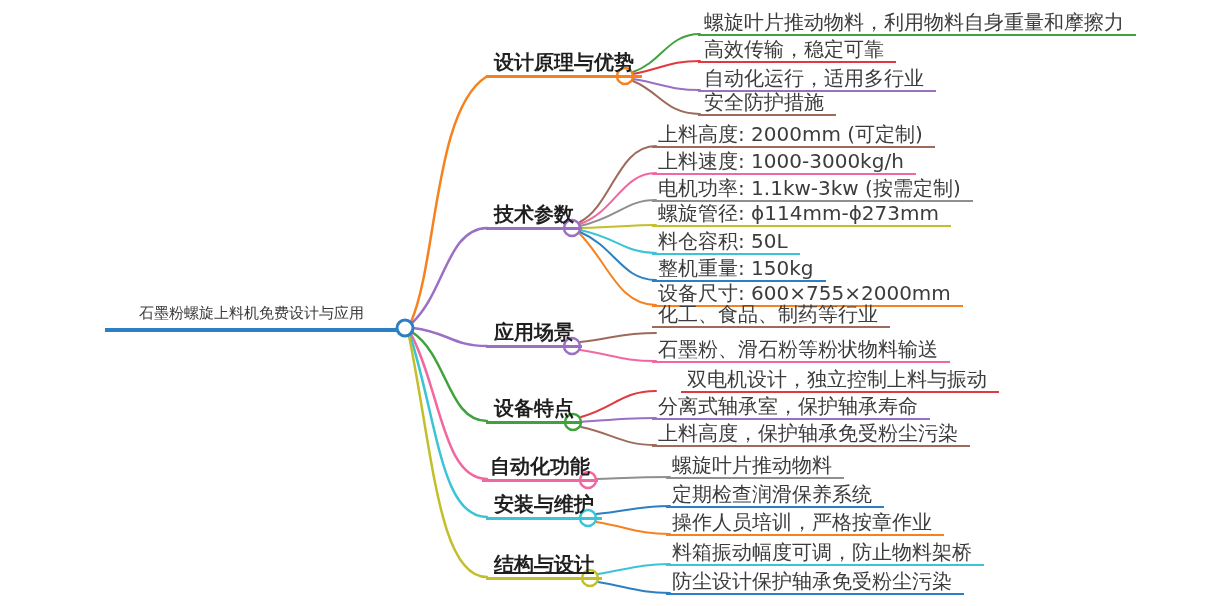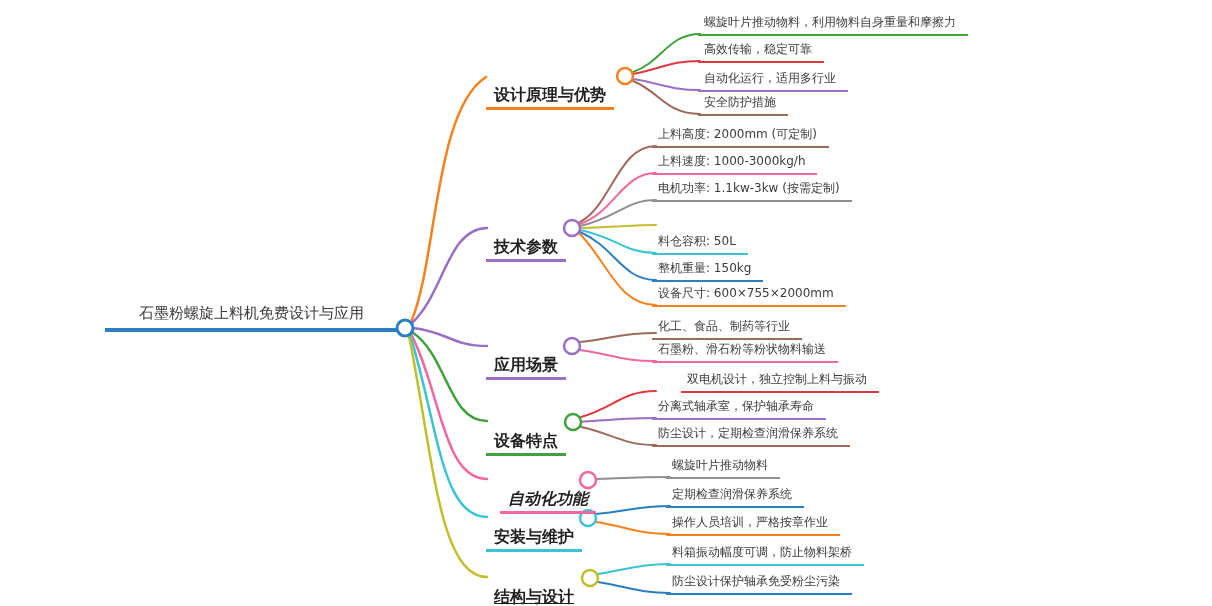--- a/index.html
+++ b/index.html
@@ -9,27 +9,26 @@
   }
   .links{position:absolute;left:0;top:0;}
   .links path{fill:none;stroke-linecap:round;}
   .topic{position:absolute;white-space:nowrap;border-bottom-style:solid;}
   .root{
     font-size:15px;color:#3a3a3a;text-align:center;
     width:281px;line-height:20px;padding:0 6px 5px 6px;
     border-bottom-width:4px;
   }
   .branch{
-    font-size:16px;font-weight:700;color:#1f1f1f;
+    font-size:20px;font-weight:700;color:#1f1f1f;
     line-height:19px;padding:0 8px 3px 8px;
     border-bottom-width:3px;
-    margin-top:32px;
   }
   .child{
-    font-size:12px;color:#3c3c3c;
+    font-size:20px;color:#3c3c3c;
     line-height:18px;padding:0 12px 3px 6px;
     border-bottom-width:2px;
   }
 </style>
 </head>
 <body>
 
 <div class="stage">
 
   <svg class="links" width="1212" height="606" viewBox="0 0 1212 606">
@@ -85,34 +84,35 @@
   <div class="topic branch" style="left: 486px; top: 53px; border-bottom-color: rgb(245, 130, 31);">设计原理与优势</div>
   <div class="topic child" style="left: 698px; top: 13px; border-bottom-color: rgb(63, 162, 60);">螺旋叶片推动物料，利用物料自身重量和摩擦力</div>
   <div class="topic child" style="left: 698px; top: 40px; border-bottom-color: rgb(224, 57, 63);">高效传输，稳定可靠</div>
   <div class="topic child" style="left: 698px; top: 69px; border-bottom-color: rgb(154, 111, 196);">自动化运行，适用多行业</div>
   <div class="topic child" style="left: 698px; top: 93px; border-bottom-color: rgb(158, 106, 91);">安全防护措施</div>
 
   <div class="topic branch" style="left: 486px; top: 205px; border-bottom-color: rgb(154, 111, 196);">技术参数</div>
   <div class="topic child" style="left: 652px; top: 125px; border-bottom-color: rgb(158, 106, 91);">上料高度: 2000mm (可定制)</div>
   <div class="topic child" style="left: 652px; top: 152px; border-bottom-color: rgb(242, 103, 159);">上料速度: 1000-3000kg/h</div>
   <div class="topic child" style="left: 652px; top: 179px; border-bottom-color: rgb(143, 143, 143);">电机功率: 1.1kw-3kw (按需定制)</div>
+  <div class="topic child" style="left: 652px; top: 204px; border-bottom-color: rgb(194, 191, 42);">螺旋管径: ϕ114mm-ϕ273mm</div>
   <div class="topic child" style="left: 652px; top: 232px; border-bottom-color: rgb(59, 195, 214);">料仓容积: 50L</div>
   <div class="topic child" style="left: 652px; top: 259px; border-bottom-color: rgb(43, 127, 194);">整机重量: 150kg</div>
   <div class="topic child" style="left: 652px; top: 284px; border-bottom-color: rgb(245, 130, 31);">设备尺寸: 600×755×2000mm</div>
 
   <div class="topic branch" style="left: 486px; top: 323px; border-bottom-color: rgb(154, 111, 196);">应用场景</div>
-  <div class="topic child" style="left: 652px; top: 317px; border-bottom-color: rgb(158, 106, 91);">化工、食品、制药等行业</div>
+  <div class="topic child" style="left: 652px; top: 305px; border-bottom-color: rgb(158, 106, 91);">化工、食品、制药等行业</div>
   <div class="topic child" style="left: 652px; top: 340px; border-bottom-color: rgb(242, 103, 159);">石墨粉、滑石粉等粉状物料输送</div>
 
   <div class="topic branch" style="left: 486px; top: 399px; border-bottom-color: rgb(63, 162, 60);">设备特点</div>
   <div class="topic child" style="left: 652px; top: 370px; border-bottom-color: rgb(224, 57, 63); margin-left: 29px;">双电机设计，独立控制上料与振动</div>
   <div class="topic child" style="left: 652px; top: 397px; border-bottom-color: rgb(154, 111, 196);">分离式轴承室，保护轴承寿命</div>
-  <div class="topic child" style="left: 652px; top: 424px; border-bottom-color: rgb(158, 106, 91);">防尘设计，定期检查润滑保养系统</div>
+  <div class="topic child" style="left: 652px; top: 424px; border-bottom-color: rgb(158, 106, 91);">上料高度，保护轴承免受粉尘污染</div>
 
-  <div class="topic branch" style="left: 500px; top: 457px; border-bottom-color: rgb(242, 103, 159); font-style: italic;">自动化功能</div>
+  <div class="topic branch" style="left: 482px; top: 457px; border-bottom-color: rgb(242, 103, 159);">自动化功能</div>
   <div class="topic child" style="left: 666px; top: 456px; border-bottom-color: rgb(143, 143, 143);">螺旋叶片推动物料</div>
 
   <div class="topic branch" style="left: 486px; top: 495px; border-bottom-color: rgb(59, 195, 214);">安装与维护</div>
   <div class="topic child" style="left: 666px; top: 485px; border-bottom-color: rgb(43, 127, 194);">定期检查润滑保养系统</div>
   <div class="topic child" style="left: 666px; top: 513px; border-bottom-color: rgb(245, 130, 31);">操作人员培训，严格按章作业</div>
 
   <div class="topic branch" style="left: 486px; top: 555px; border-bottom-color: rgb(194, 191, 42); text-decoration: underline;">结构与设计</div>
   <div class="topic child" style="left: 666px; top: 543px; border-bottom-color: rgb(59, 195, 214);">料箱振动幅度可调，防止物料架桥</div>
   <div class="topic child" style="left: 666px; top: 572px; border-bottom-color: rgb(43, 127, 194);">防尘设计保护轴承免受粉尘污染</div>
 

